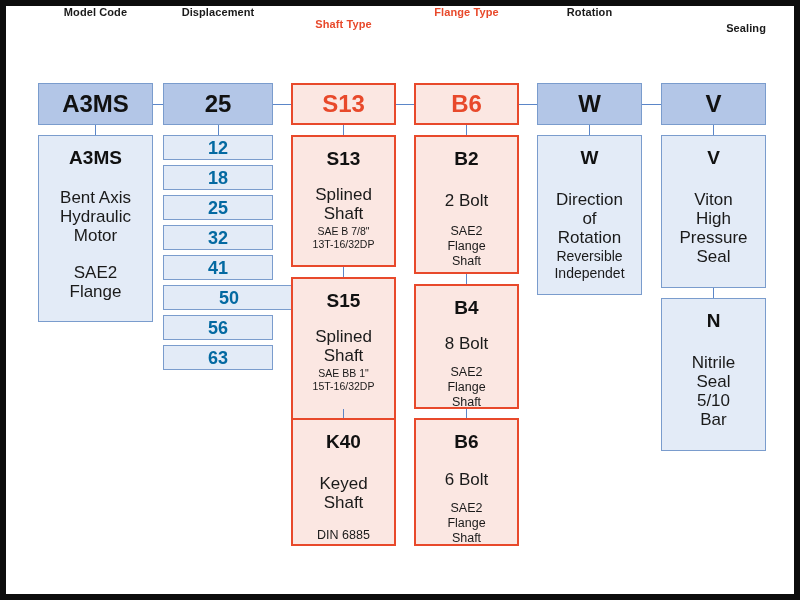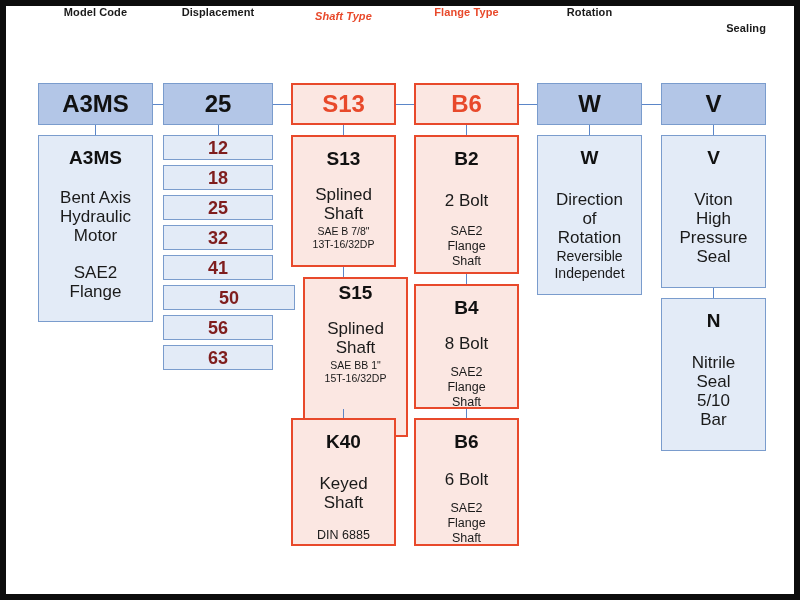--- a/index.html
+++ b/index.html
@@ -49,21 +49,21 @@
   }
   .det-blue{
     background:#e3ebf7;
     border:1px solid #7a9ccd;
   }
   .list-blue{
     background:#e3ebf7;
     border:1px solid #7a9ccd;
     justify-content:center;
   }
-  .list-blue .code{font-size:18px;font-weight:bold;color:#7f1d1d;line-height:1;}
+  .list-blue .code{font-size:18px;font-weight:bold;color:#0369a1;line-height:1;}
 
   
   .hdr-red{
     background:#fbe7e2;
     border:2px solid #e8492b;
     justify-content:center;
   }
   .hdr-red .code{
     font-size:24px;font-weight:bold;color:#e8492b;line-height:1;
   }
@@ -147,41 +147,41 @@
     <span class="code">50</span>
   </div>
   <div class="box list-blue" style="left:157px;top:309px;width:110px;height:25px;">
     <span class="code">56</span>
   </div>
   <div class="box list-blue" style="left:157px;top:339px;width:110px;height:25px;">
     <span class="code">63</span>
   </div>
 
   <div class="col" style="left:285px;width:105px;">
-    <div class="col-title red" style="top:4px;font-style:italic;">Shaft Type</div>
+    <div class="col-title red" style="top:12px;">Shaft Type</div>
   </div>
   <div class="box hdr-red" style="left:285px;top:77px;width:105px;height:42px;">
     <span class="code">S13</span>
   </div>
   <div class="vline" style="left:337px;top:119px;height:10px;"></div>
 
   <div class="box det-red" style="left:285px;top:129px;width:105px;height:132px;padding-top:12px;">
     <span class="det-code">S13</span>
     <div class="det-main" style="margin-top:16px;">
       <div>Splined</div>
       <div>Shaft</div>
     </div>
     <div class="det-sub" style="margin-top:2px;">
       <div>SAE B 7/8"</div>
       <div>13T-16/32DP</div>
     </div>
   </div>
   <div class="vline" style="left:337px;top:261px;height:10px;"></div>
 
-  <div class="box det-red" style="left:285px;top:271px;width:105px;height:160px;padding-top:4px;margin-left:12px;">
+  <div class="box det-red" style="left:285px;top:271px;width:105px;height:160px;padding-top:12px;">
     <span class="det-code">S15</span>
     <div class="det-main" style="margin-top:16px;">
       <div>Splined</div>
       <div>Shaft</div>
     </div>
     <div class="det-sub" style="margin-top:2px;">
       <div>SAE BB 1"</div>
       <div>15T-16/32DP</div>
     </div>
   </div>

